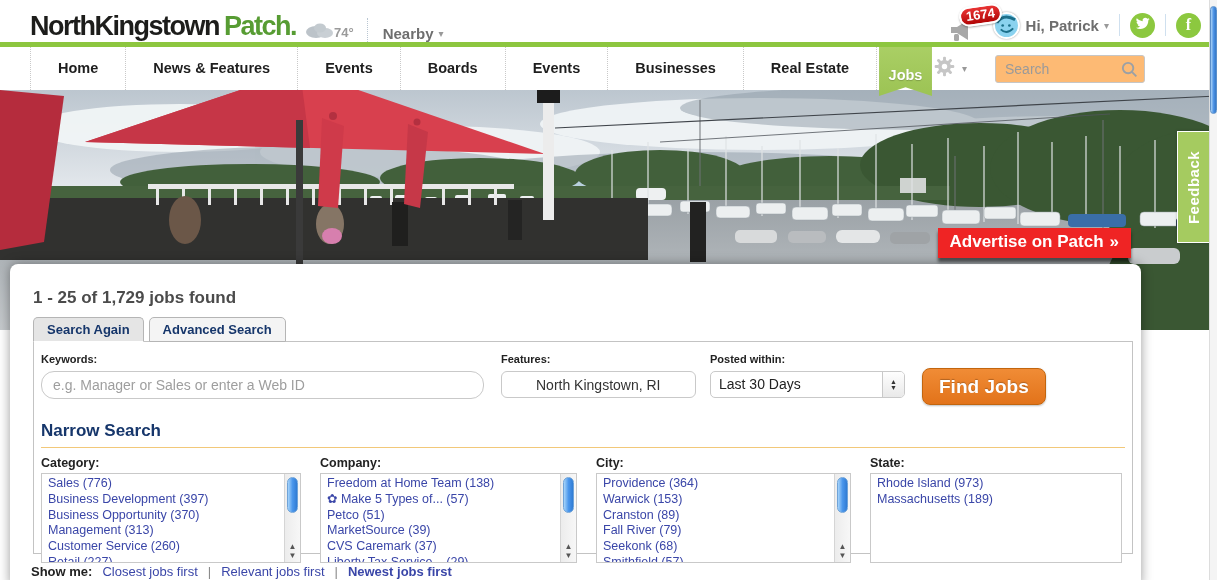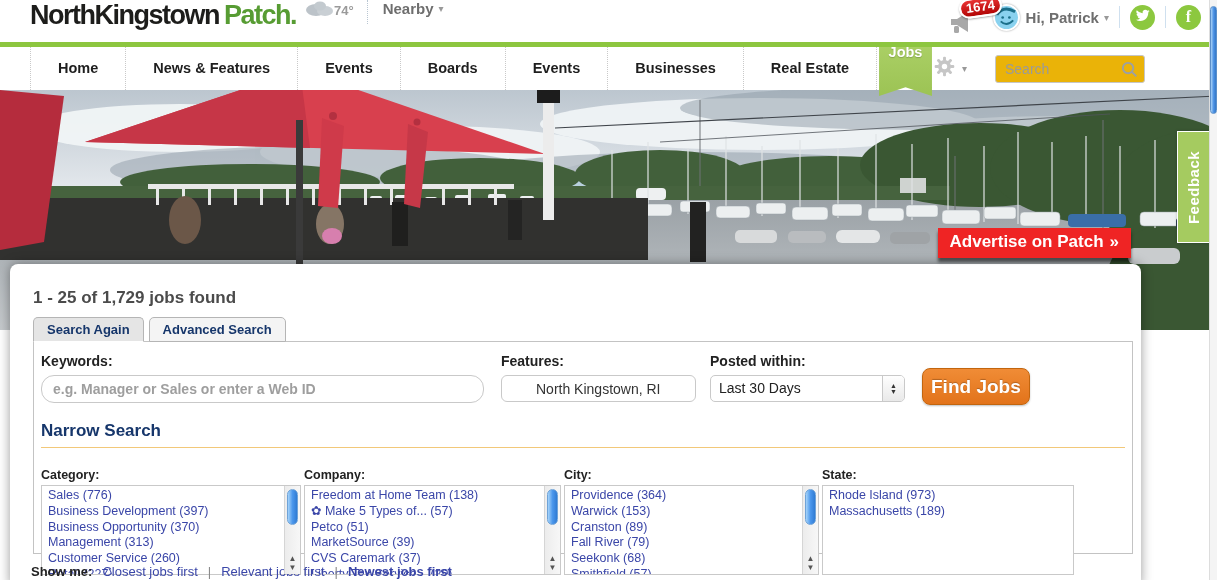--- a/index.html
+++ b/index.html
@@ -2,21 +2,21 @@
 <html><head>
 <meta charset="utf-8">
 <style>
   * { margin:0; padding:0; box-sizing:border-box; }
   html,body { overflow:hidden; }
   body { width:1217px; height:580px; font-family:"Liberation Sans","DejaVu Sans",sans-serif; background:#fff; }
   .stage { position:relative; width:1217px; height:580px; overflow:hidden; background:#fff; }
 
   
   .topbar { position:absolute; top:0; left:0; width:100%; height:42px; background:#fff;
-            display:flex; align-items:flex-start; padding:0 16px 0 30px; z-index:6;border-radius:18px; }
+            display:flex; align-items:flex-end; padding:0 16px 0 30px; z-index:6;border-radius:18px; }
   .brand { font-size:27px; font-weight:bold; letter-spacing:-1.5px; color:#1d1d1b; white-space:nowrap; }
   .brand .patch { color:#579c33; margin-left:5px; }
   .weather { display:flex; align-items:center; margin-left:8px; }
   .temp { color:#9a9a9a; font-size:13px; font-weight:bold; }
   .vdash { height:24px; border-left:1px dotted #b9c6d2; margin:0 15px 0 13px; }
   .nearby { color:#6e6e6e; font-weight:bold; font-size:15px; cursor:pointer; display:flex; align-items:center; }
   .caret { color:#999; font-size:10px; margin-left:5px; }
   .top-right { margin-left:auto; display:flex; align-items:center; }
   .megaphone-wrap { position:relative; width:40px; height:34px; margin-right:4px; }
   .megaphone-wrap svg { position:absolute; left:0; bottom:0; }
@@ -36,25 +36,25 @@
 
   
   .navbar { position:absolute; top:47px; left:0; width:100%; height:43px; background:#fff;
             display:flex; align-items:flex-start; padding-left:30px; z-index:5; }
   .nav-list { display:flex; align-items:center; border-left:1px dotted #c9c9c9; }
   .nav-list span { font-size:14.5px; font-weight:bold; color:#1e1e1e; padding:0 27px; line-height:43px;
                    border-right:1px dotted #c9c9c9; cursor:pointer; white-space:nowrap; }
   .jobs-ribbon { width:58px; height:54px; margin-left:2px; margin-top:-5px;
                  background:linear-gradient(#abd066,#9cc354);
                  clip-path:polygon(0 0,100% 0,100% 100%,50% 84%,0 100%);
-                 color:#fff; font-weight:bold; font-size:14.5px; text-align:center; padding-top:2px;
+                 color:#fff; font-weight:bold; font-size:14.5px; text-align:center; padding-top:25px;
                  text-shadow:0 1px 1px rgba(0,0,0,.2); cursor:pointer; }
   .nav-right { margin-left:auto; display:flex; align-items:center; margin-right:72px; height:43px; }
   .gear-wrap { display:flex; align-items:center; margin-right:28px; cursor:pointer; }
-  .searchbox { position:relative; width:150px; height:28px; border:1px solid #c6c6c6; border-radius:3px; background:#eab308; }
+  .searchbox { position:relative; width:150px; height:28px; border:1px solid #c6c6c6; border-radius:3px; background:#fdba74; }
   .searchbox input { width:100%; height:100%; border:0; outline:none; padding:0 28px 0 9px;
                      font-size:14px; color:#444; background:transparent; font-family:inherit; }
   .searchbox input::placeholder { color:#9a9a9a; }
   .mag { position:absolute; right:5px; top:4px; }
 
   
   .hero { position:absolute; top:90px; left:0; width:1217px; height:240px; overflow:hidden; z-index:1; background:#b9c3cb; }
 
   .advertise { position:absolute; top:228px; right:86px; z-index:7; background:#ef2424; color:#fff;
                font-weight:bold; font-size:17px; padding:4px 12px 6px; cursor:pointer;
@@ -81,44 +81,44 @@
 
   .tabs { display:flex; margin-top:9px; position:relative; z-index:2; }
   .tab { border:1px solid #b5b5b5; border-radius:5px 5px 0 0; padding:4px 13px 4px; font-size:13px;
          font-weight:bold; color:#16366b; margin-right:5px; background:#f4f4f4; cursor:pointer;
          margin-bottom:-1px; }
   .tab.active { background:#e5e5e5; border-bottom:1px solid #fff; }
 
   .tabbox { width:1100px; border:1px solid #c3c3c3; background:#fff; padding:11px 7px 0; height:213px; }
 
   .form-row { display:flex; align-items:flex-start; }
-  .fld-label { font-size:14px; font-weight:bold; color:#222; margin-bottom:6px; display:block; }
+  .fld-label { font-size:11px; font-weight:bold; color:#222; margin-bottom:6px; display:block; }
   .grp-keywords { width:443px; }
   .grp-location { width:195px; margin-left:17px; }
   .grp-posted { width:195px; margin-left:14px; }
   input.text { height:28px; border:1px solid #c9c9c9; padding:0 11px; font-size:14px; color:#333;
                width:100%; outline:none; font-family:inherit; background:#fff; }
-  input.rounded { border-radius:13px;font-weight:bold; }
+  input.rounded { border-radius:13px; }
   input.text::placeholder { color:#9e9e9e; }
   .grp-location input { border-radius:6px; height:27px;padding-left:34px; }
   .selectbox { height:27px; border:1px solid #c9c9c9; border-radius:5px; background:#fff;
                display:flex; align-items:stretch; overflow:hidden; cursor:pointer; }
   .selval { flex:1; font-size:14px; color:#222; padding:4px 8px; white-space:nowrap; }
   .stepper { width:22px; border-left:1px solid #c9c9c9; background:linear-gradient(#fefefe,#e9e9e9);
              display:flex; flex-direction:column; align-items:center; justify-content:center;
              font-size:7px; line-height:6px; color:#333; }
-  .findjobs { margin-left:17px; margin-top:15px; height:37px; padding:0 8px;
+  .findjobs { margin-left:17px; margin-top:15px; height:37px; padding:0 16px;
               background:linear-gradient(#f08c36,#e2731a); border:1px solid #c2650e; border-radius:8px;
               color:#fff; font-weight:bold; font-size:19px; font-family:inherit; cursor:pointer;
               text-shadow:0 -1px 1px rgba(0,0,0,.25); box-shadow:0 1px 2px rgba(0,0,0,.25); }
 
   .narrow-title { margin-top:16px; font-size:17px; font-weight:bold; color:#16366b; }
   .narrow-rule { border:0; border-top:1px solid #f2c879; margin-top:6px; }
 
-  .cols { display:flex; margin-top:20px; }
+  .cols { display:flex; margin-top:8px;justify-content:space-between; }
   .col { margin-right:3px; }
   .col.c1 { width:260px; } .col.c2 { width:257px; } .col.c3 { width:255px; } .col.c4 { width:252px; }
   .col-label { font-size:12.5px; font-weight:bold; color:#222; margin-bottom:3px; display:block; }
   .listbox { border:1px solid #c9c9c9; background:#fff; height:90px; overflow:hidden; display:flex; }
   .list-items { flex:1; padding:2px 6px; overflow:hidden; }
   .list-items a { display:block; font-size:12.5px; line-height:15.8px; color:#3a46a8;
                   text-decoration:none; white-space:nowrap; cursor:pointer; }
   .scrollcol { width:16px; border-left:1px solid #d5d5d5; background:linear-gradient(90deg,#ececec,#f7f7f7);
                position:relative; display:flex; flex-direction:column; }
   .thumb { position:absolute; top:3px; left:2px; width:11px; height:36px; border-radius:7px;

